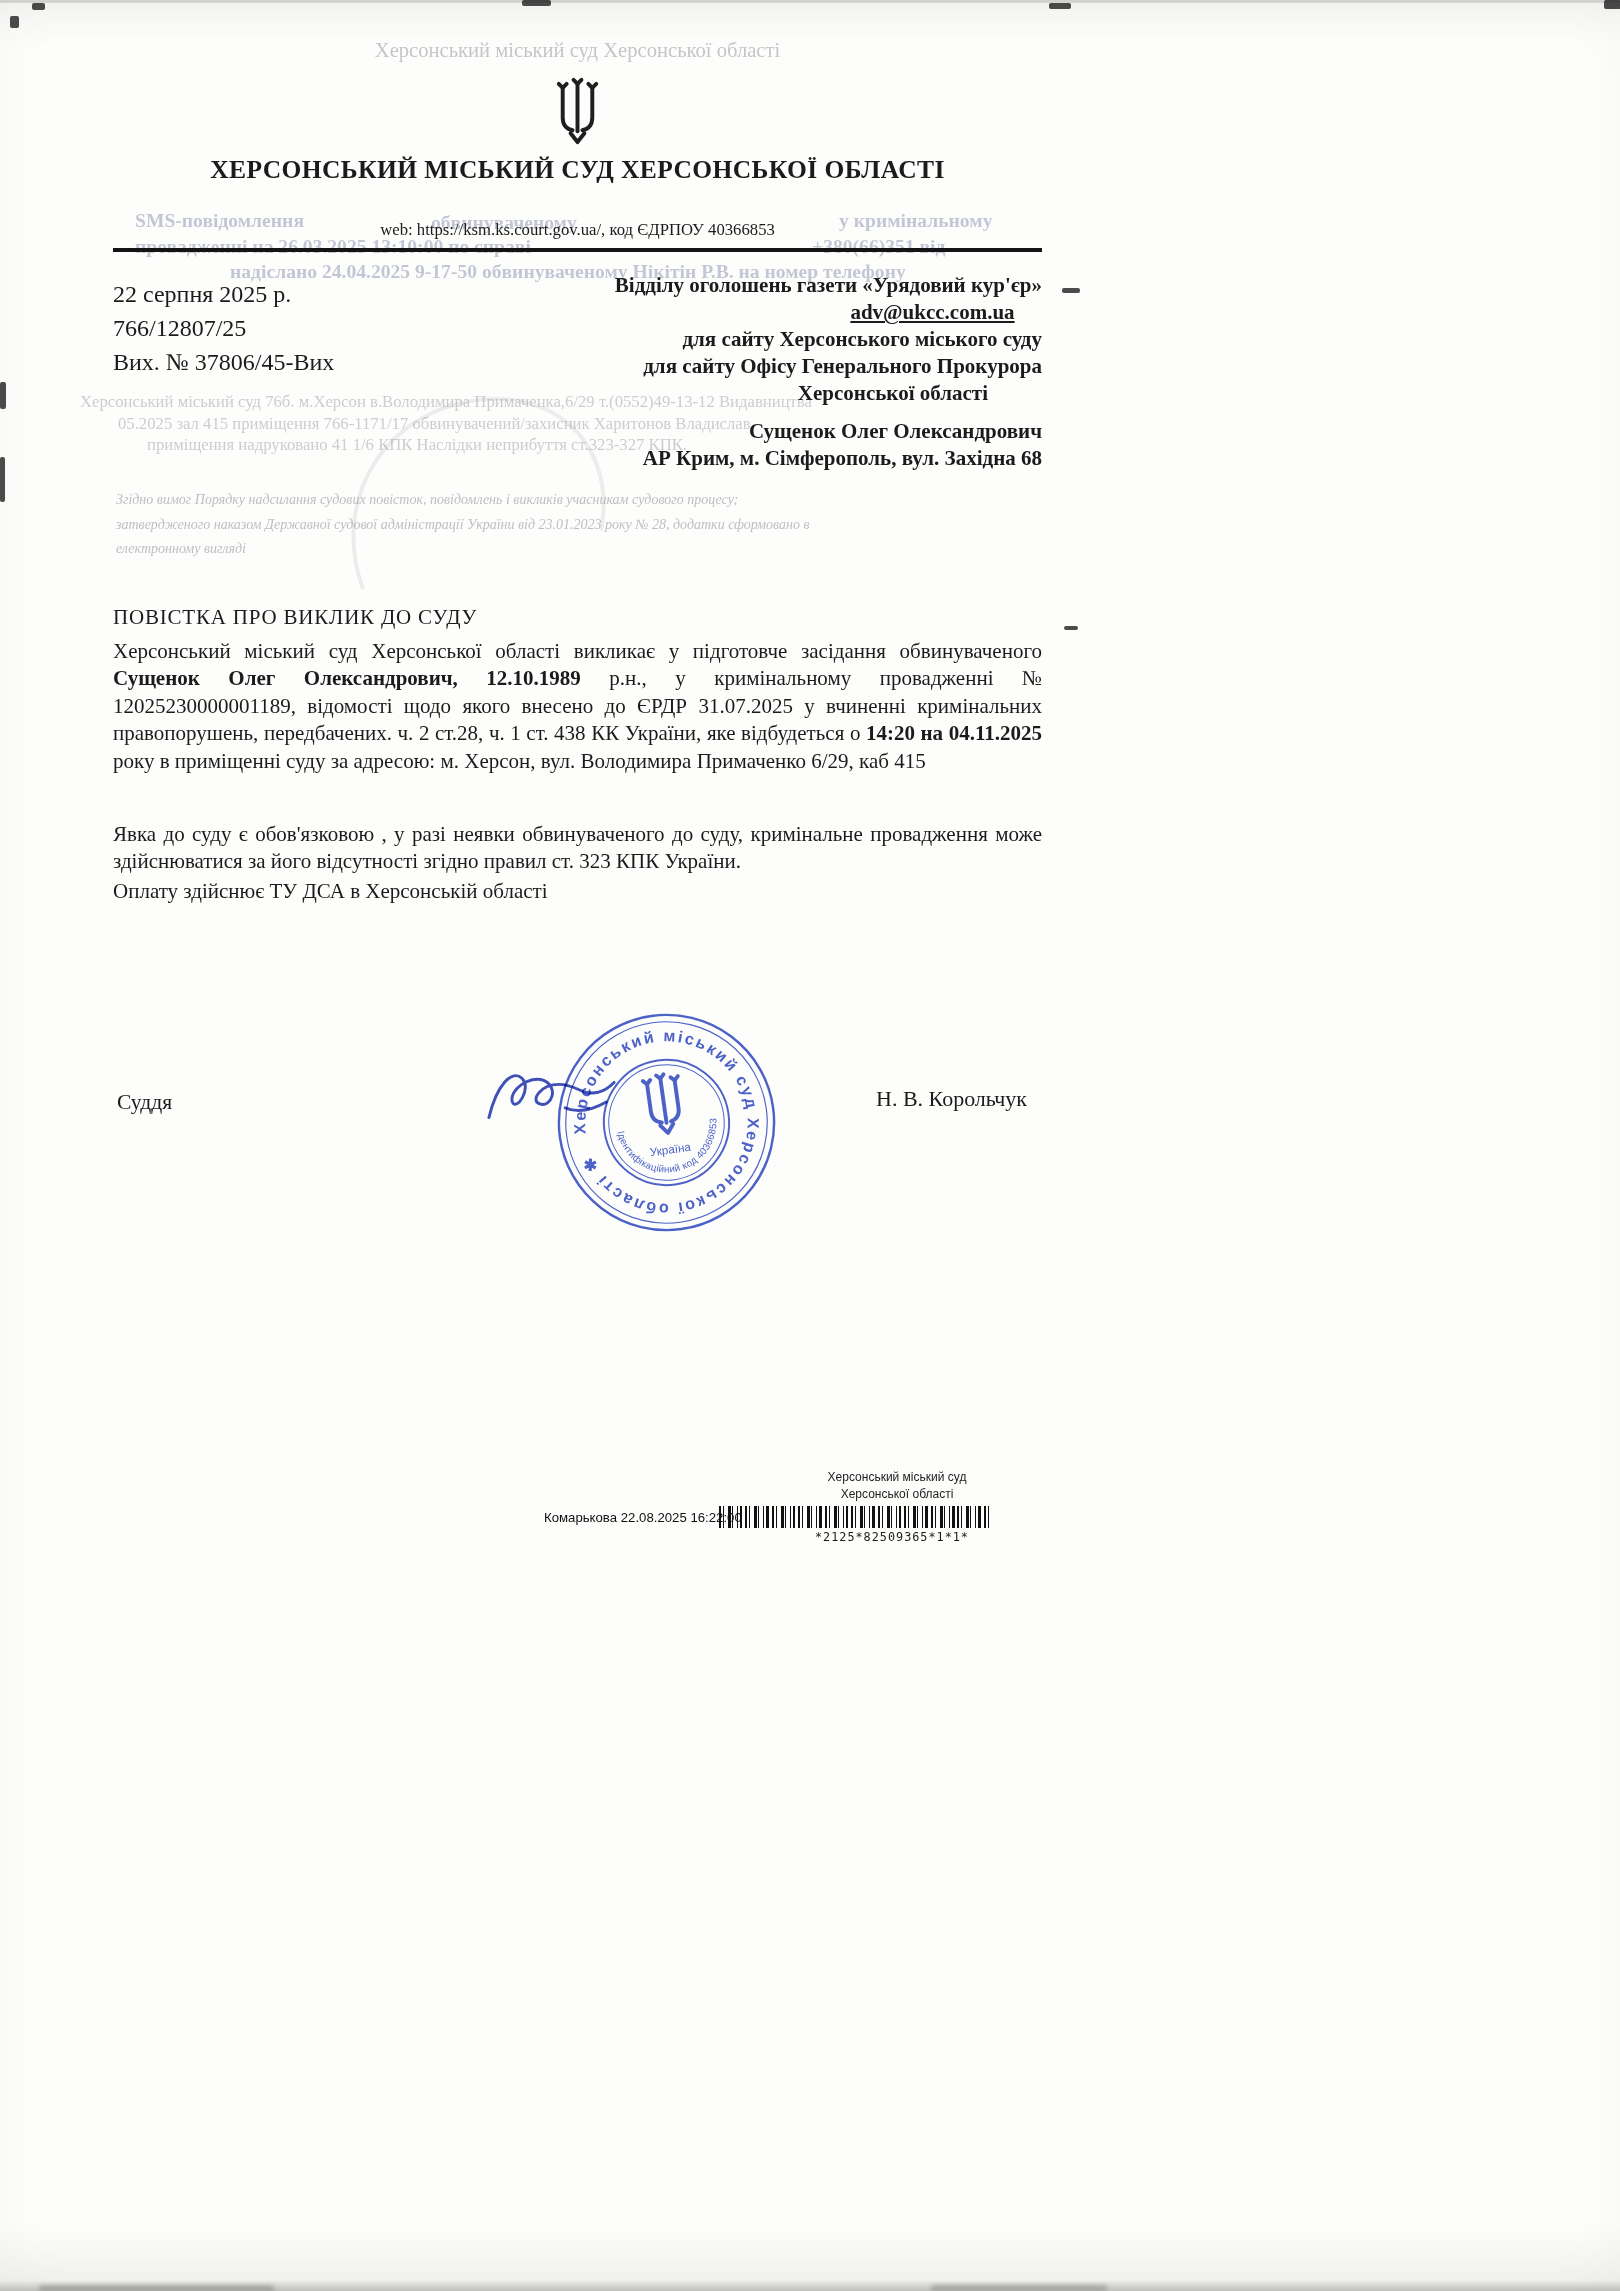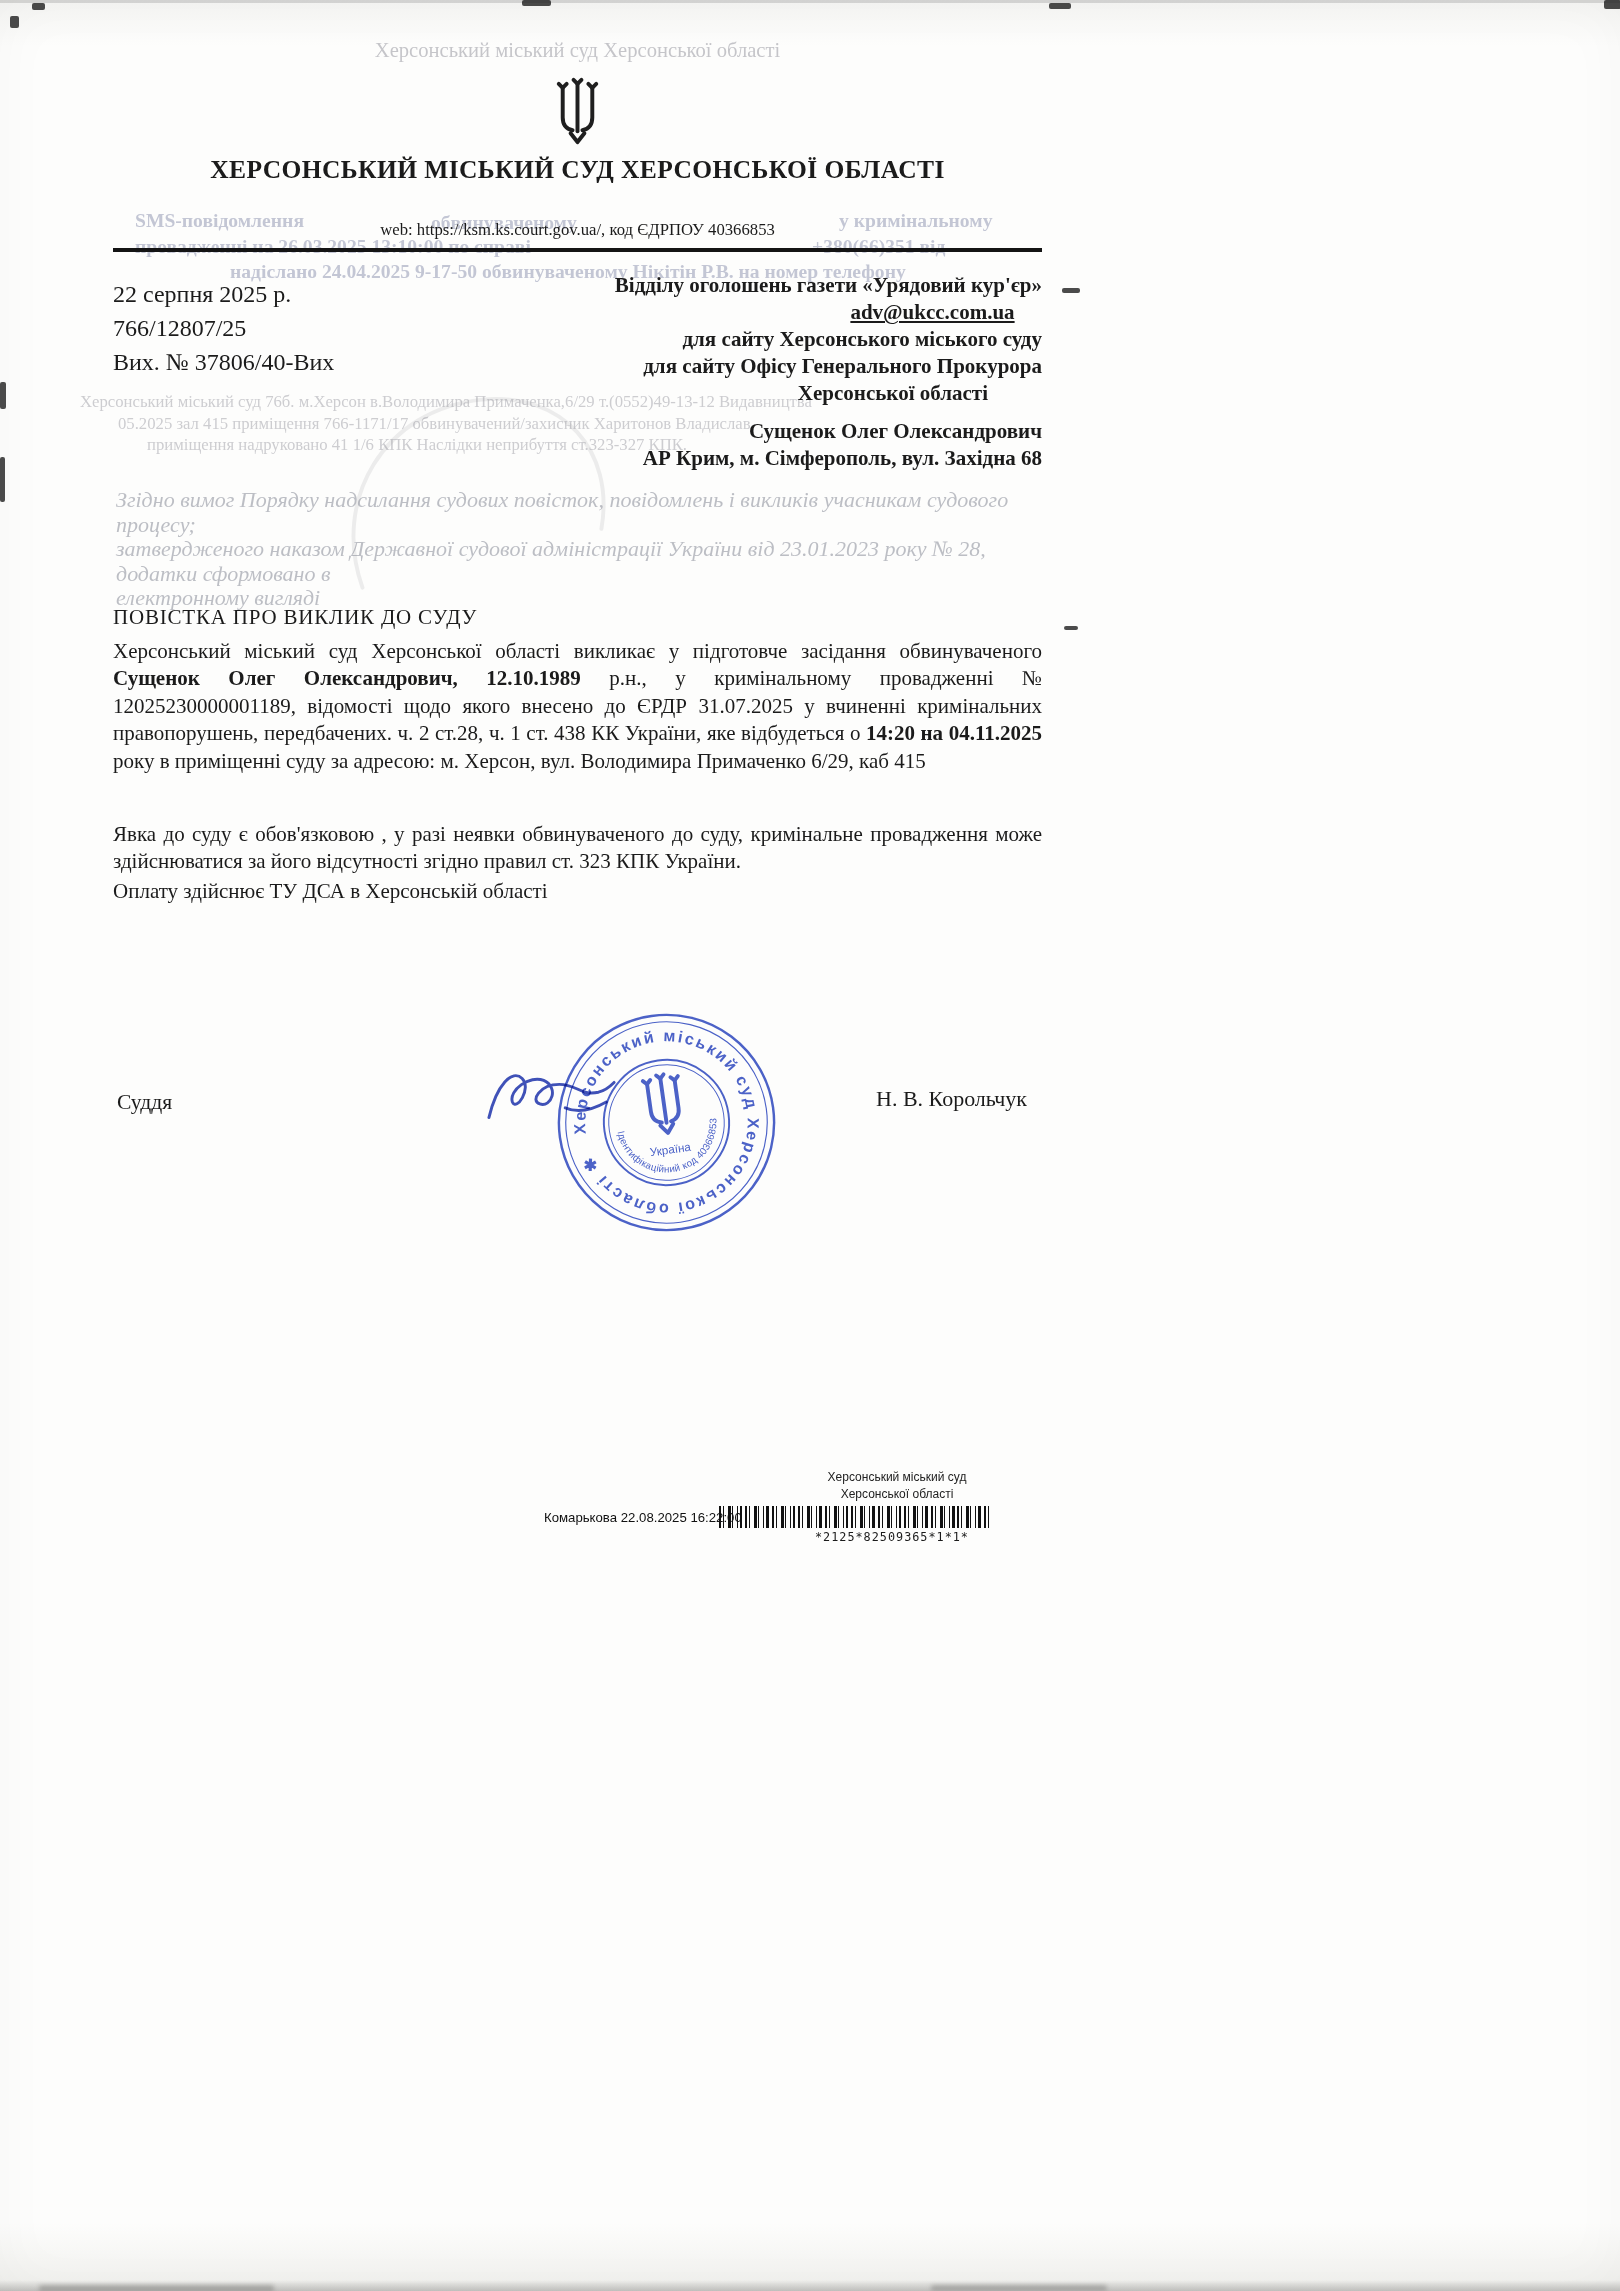--- a/index.html
+++ b/index.html
@@ -59,21 +59,21 @@
   .barcode-text { position:absolute; top:1530px; left:702px;
                   font-family:"DejaVu Sans Mono", monospace; font-size:11.8px; letter-spacing:1px; }
 
   
   .ghost { position:absolute; white-space:nowrap; }
   .g-top  { left:113px; top:39px; width:929px; text-align:center; font-size:20.6px;
             color:rgba(118,120,132,.42); }
   .g-sms  { font-weight:bold; font-size:19.6px; color:rgba(100,108,148,.38); }
   .g-mid  { font-size:16.7px; color:rgba(120,120,130,.36); }
   .g-note { left:116px; top:488px; width:926px; white-space:normal; font-style:italic;
-            font-size:22px; line-height:24.5px; color:rgba(108,112,128,.45); }
+            font-size:14px; line-height:24.5px; color:rgba(108,112,128,.45); }
 
   
   .art { position:absolute; background:#1e1e1e; opacity:.8; border-radius:2px; }
   .edge-top { position:absolute; top:0; left:0; width:100%; height:2.9px; background:rgba(130,130,128,.28); }
   .edge-bottom { position:absolute; bottom:0; left:0; width:100%; height:11.8px;
                  background:linear-gradient(0deg, rgba(110,110,108,.4), rgba(110,110,108,0)); }
   .smudge { position:absolute; background:rgba(95,95,92,.35); border-radius:2.9px; filter:blur(2px); }
   .swirl { position:absolute; left:323px; top:382px; }
 
   b { font-weight:bold; }
@@ -108,21 +108,21 @@
       <use href="#tryzub" stroke="#1f1f1f" stroke-width="4"></use>
     </svg>
 
     <div class="court-name">ХЕРСОНСЬКИЙ МІСЬКИЙ СУД ХЕРСОНСЬКОЇ ОБЛАСТІ</div>
     <div class="addr addr2">web: https://ksm.ks.court.gov.ua/, код ЄДРПОУ 40366853</div>
     <div class="rule"></div>
 
     <div class="meta">
       <div>22 серпня 2025 р.</div>
       <div>766/12807/25</div>
-      <div>Вих. № 37806/40-Вих</div>
+      <div>Вих. № 37806/45-Вих</div>
     </div>
 
     <div class="recipients">
       <div>Відділу оголошень газети «Урядовий кур'єр»</div>
       <div class="email">adv@ukcc.com.ua</div>
       <div>для сайту Херсонського міського суду</div>
       <div>для сайту Офісу Генерального Прокурора</div>
       <div class="oblast">Херсонської області</div>
       <div class="person-block">
         <div>Сущенок Олег Олександрович</div>

